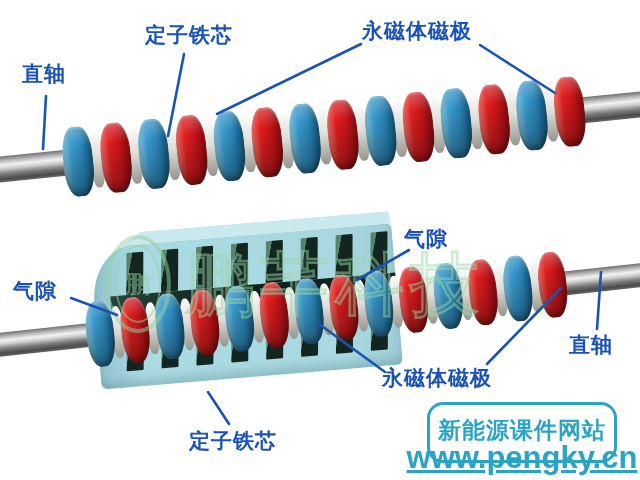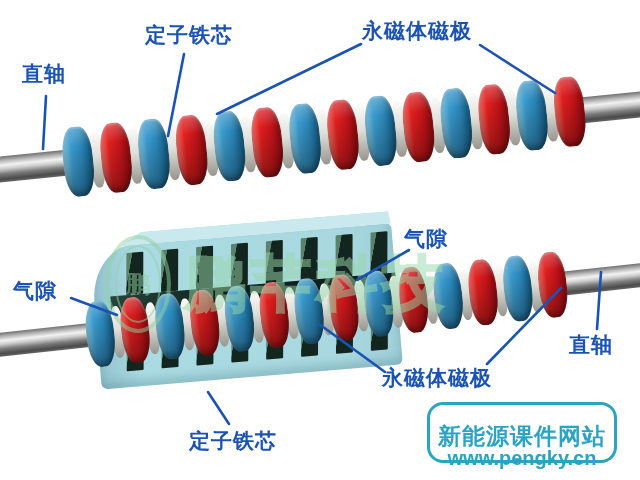--- a/index.html
+++ b/index.html
@@ -65,30 +65,30 @@
 
   
   #watermark{position:absolute;left:105px;top:232px;width:470px;height:104px;z-index:4;
              display:flex;align-items:center;opacity:.5;pointer-events:none;}
   #wm-seal{position:relative;flex:0 0 auto;width:58px;height:90px;border:4px solid #8fd3a0;
            border-radius:50%;margin-right:14px;}
   #wm-seal-inner{position:absolute;left:6px;top:6px;right:6px;bottom:6px;
            border:2px solid #8fd3a0;border-radius:50%;
            display:flex;align-items:center;justify-content:center;
            color:#8fd3a0;font-size:24px;font-weight:bold;}
-  #wm-text{font-size:60px;font-weight:bold;letter-spacing:6px;line-height:1;
+  #wm-text{font-size:69px;font-weight:normal;letter-spacing:6px;line-height:1;
            color:rgba(154,216,170,.18);-webkit-text-stroke:2.5px #9ad8aa;white-space:nowrap;}
 
   
   #badge{position:absolute;left:427px;top:402px;width:184px;height:55px;z-index:7;
          border:3px solid #2ba4c4;border-radius:16px;background:#fff;
          display:flex;flex-direction:column;align-items:center;justify-content:center;
          color:#2ba4c4;font-weight:bold;line-height:1.05;}
   #badge .b1{font-size:23px;letter-spacing:1px;margin-top:28px;}
-  #badge .b2{font-size:20px;}
+  #badge .b2{font-size:31px;text-decoration:underline;}
 </style>
 </head>
 <body>
 
 <div id="page">
 
   <div id="stator">
     <div id="stator-topface"></div>
     <div class="slot-row" id="slots-upper">
         <div class="slot" style="left: 34px;"></div>

